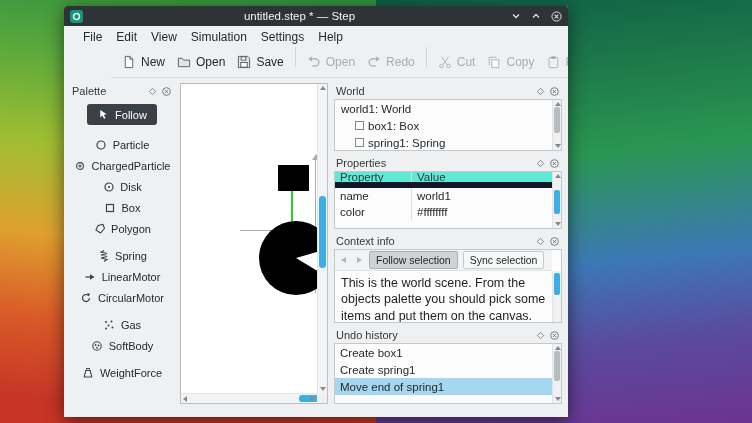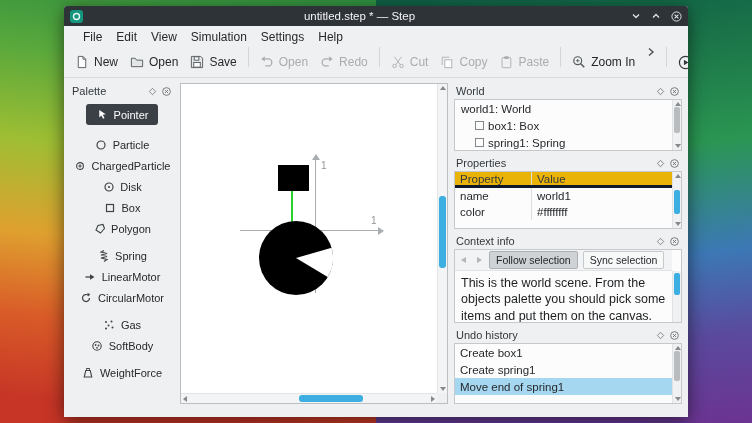--- a/index.html
+++ b/index.html
@@ -5,33 +5,33 @@
   * { box-sizing: border-box; margin: 0; padding: 0; }
   html,body { width:752px; height:423px; overflow:hidden; font-family:"Liberation Sans",sans-serif; background:#222; position:relative; }
 
   
   .desk-l{position:absolute;left:0;top:0;width:376px;height:423px;
     background:linear-gradient(186deg,#2f8f3f 0%,#59a83c 18%,#9ebe33 38%,#dfa02f 58%,#d95b28 76%,#c63526 94%);}
   .desk-r{position:absolute;right:0;top:0;width:376px;height:423px;
     background:linear-gradient(174deg,#0f5f46 0%,#1e7a4a 20%,#2a9652 38%,#3c78b5 62%,#5a4a9e 80%,#6c3391 100%);}
 
   
-  .window{position:absolute;left:64px;top:6px;width:624px;height:411px;background:#eff0f1;
+  .window{position:absolute;left:64px;top:6px;width:504px;height:411px;background:#eff0f1;
     border-radius:3px 3px 0 0;box-shadow:0 4px 18px rgba(0,0,0,.55);display:flex;flex-direction:column;overflow:hidden;}
 
   .titlebar{height:20px;background:#2e3338;display:flex;align-items:center;padding:0 6px;color:#eff0f1;font-size:11.5px;flex:0 0 auto;}
   .app-icon{width:13px;height:13px;border-radius:3px;background:#14957e;display:flex;align-items:center;justify-content:center;margin-right:6px;flex:0 0 auto;}
   .tb-title{flex:1;text-align:center;color:#f3f4f5;}
   .tb-controls{display:flex;gap:8px;align-items:center;flex:0 0 auto;}
   .tb-btn{width:12px;height:12px;display:flex;align-items:center;justify-content:center;}
 
   .menubar{height:21px;display:flex;align-items:center;padding:0 12px;font-size:12px;color:#26292c;flex:0 0 auto;}
   .menu-item{padding:2px 7px;border-radius:2px;}
 
-  .toolbar{height:31px;display:flex;padding:0 5px;flex:0 0 auto;border-bottom:1px solid #d8dadc;}
+  .toolbar{height:31px;display:flex;padding:0 5px;flex:0 0 auto;border-bottom:1px solid #d8dadc;margin-left:47px;}
   .tbtn{display:flex;align-items:center;gap:5px;padding:4px 6px;font-size:12px;color:#26292c;border-radius:3px;white-space:nowrap;}
   .tbtn.dis{color:#a9adb0;}
   .tsep{width:1px;height:20px;background:#d3d6d8;margin:0 5px;flex:0 0 auto;}
   .tspacer{flex:1;}
   .tchev{color:#4a4f53;font-size:12px;padding:0 6px;}
 
   .main{flex:1;display:flex;padding:5px 6px 13px;gap:6px;min-height:0;}
 
   
   .palette{width:104px;flex:0 0 auto;display:flex;flex-direction:column;overflow:hidden;}
@@ -81,21 +81,21 @@
   .mini-sb{position:absolute;top:0;right:0;bottom:0;width:9px;background:#f0f1f2;border-left:1px solid #e0e2e3;}
   .mini-h{position:absolute;left:1px;right:1px;border-radius:2px;background:#b8bcbe;}
   .mini-h.blue{background:#3daee2;}
 
   .trow{display:flex;align-items:center;height:17px;font-size:11.5px;color:#26292c;padding-left:6px;gap:4px;margin-right:9px;}
   .trow.child{padding-left:20px;}
   .cb{width:9px;height:9px;border:1px solid #82878a;background:#fdfdfd;flex:0 0 auto;}
 
   .pt-grid{font-size:11.5px;color:#26292c;margin-right:9px;}
   .pt-row{display:grid;grid-template-columns:76px 1fr;height:16px;align-items:center;}
-  .pt-head{background:#eab308;border-bottom:3px solid #0f172a;color:#33383c;}
+  .pt-head{background:#5eead4;border-bottom:6px solid #0f172a;color:#33383c;}
   .pt-cell{padding:0 5px;overflow:hidden;white-space:nowrap;height:100%;display:flex;align-items:center;}
   .pt-cell.val{border-left:1px solid #dcdfe0;}
 
   .ctx-nav{height:21px;display:flex;align-items:center;gap:5px;padding:0 4px;background:#f2f3f4;border-bottom:1px solid #e0e2e3;margin-right:9px;}
   .navb{width:10px;height:10px;position:relative;flex:0 0 auto;}
   .navb .t-l{position:absolute;top:2px;left:2px;border-top:3.5px solid transparent;border-bottom:3.5px solid transparent;border-right:5px solid #b2b6b9;}
   .navb .t-r{position:absolute;top:2px;left:3px;border-top:3.5px solid transparent;border-bottom:3.5px solid transparent;border-left:5px solid #b2b6b9;}
   .ctx-btn{font-size:10.5px;padding:2px 6px;background:#f7f8f8;border:1px solid #c6c9cb;border-radius:2px;color:#26292c;font-family:inherit;white-space:nowrap;}
   .ctx-btn.pressed{background:#cfd3d5;border-color:#aab0b3;}
   .ctx-text{padding:4px 12px 0 6px;font-size:12.5px;line-height:1.3;color:#1c1e20;}
@@ -271,21 +271,21 @@
             </svg>
         </span>
       </div>
       <div class="pal-list">
         <div class="pal-item sel">
           <span class="pic">
             <svg width="11" height="11" viewBox="0 0 12 12">
                 <path d="M2.5 1l7 4.8-3.2.5 1.9 3.4-1.6.9-1.9-3.4-2.2 2z" fill="currentColor"></path>
               </svg>
           </span>
-          <span>Pointer</span>
+          <span>Follow</span>
         </div>
         <div class="pal-item pal-gap">
           <span class="pic">
             <svg width="12" height="12" viewBox="0 0 12 12">
                 <circle cx="6" cy="6" r="4" fill="none" stroke="currentColor" stroke-width="1.2"></circle>
               </svg>
           </span>
           <span>Particle</span>
         </div>
         <div class="pal-item">

